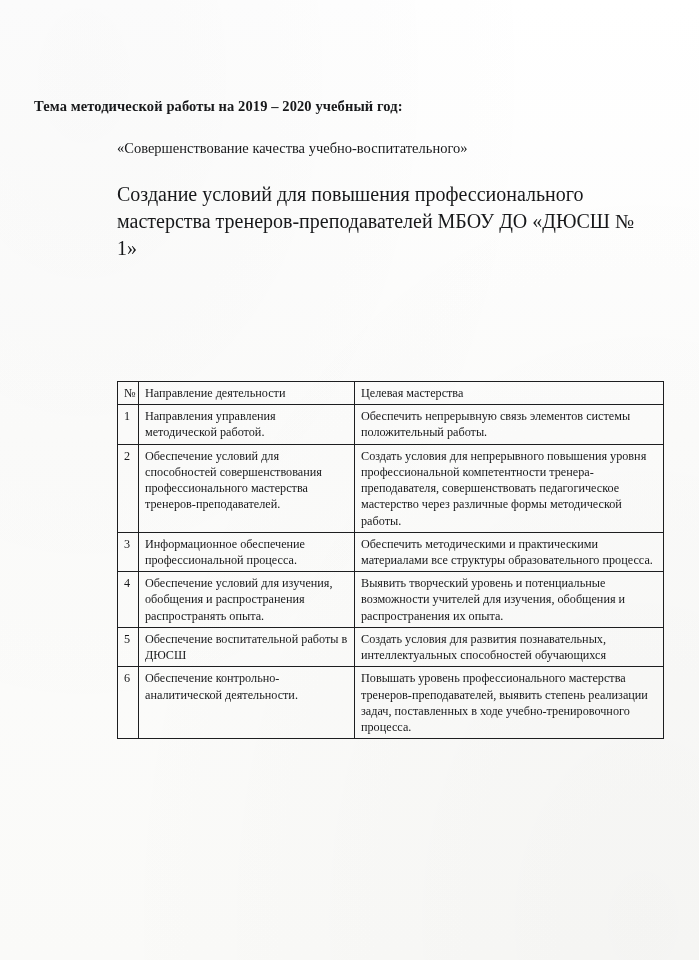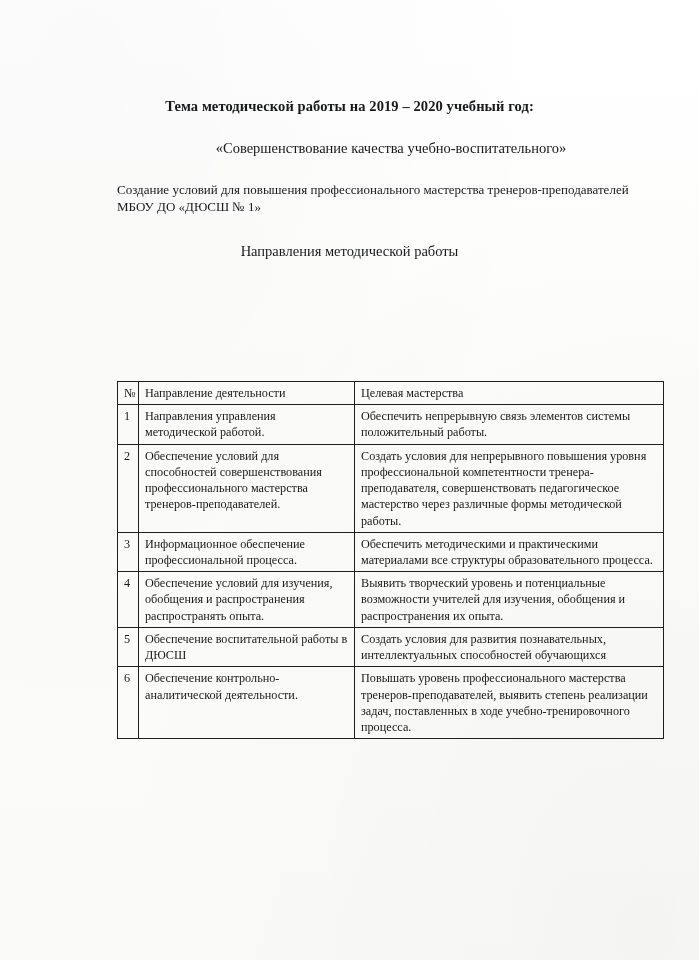--- a/index.html
+++ b/index.html
@@ -34,44 +34,43 @@
   .content {
     position: relative;
     padding: 0 34px;
   }
 
   .title-main {
     margin: 0;
     padding-top: 98px;
     font-size: 14.5px;
     font-weight: bold;
-    text-align: center;
     letter-spacing: 0.1px;
   }
   .para-quote {
     margin: 0;
     padding-top: 25px;
     padding-left: 83px;
     font-size: 14.5px;
-    text-align: center;
+    text-align: left;
   }
   .title-goal {
     margin: 0;
     padding-top: 24px;
     font-size: 14.5px;
     font-weight: bold;
     text-align: center;
     letter-spacing: 0.1px;
   }
   .para-goal {
     margin: 0;
     padding-top: 24px;
     padding-left: 83px;
     padding-right: 28px;
-    font-size: 13px;
+    font-size: 20px;
     line-height: 1.34;
     text-align: left;
   }
   .title-tasks {
     margin: 0;
     padding-top: 26px;
     font-size: 14.5px;
     font-weight: bold;
     text-align: center;
   }
@@ -162,21 +161,20 @@
     <h1 class="title-main">Тема методической работы на 2019 – 2020 учебный год:</h1>
 
     <p class="para-quote">«Совершенствование качества учебно-воспитательного»</p>
 
 
     <p class="para-goal">Создание условий для повышения профессионального мастерства тренеров-преподавателей МБОУ ДО «ДЮСШ № 1»</p>
 
 
 
     <div class="sub-heading">
-      <span>Направления  методической работы</span>
     </div>
 
   </div>
 
   <div class="table-wrap">
     <table class="direction-table">
       <colgroup>
         <col class="c-num">
         <col class="c-dir">
         <col class="c-goal">

